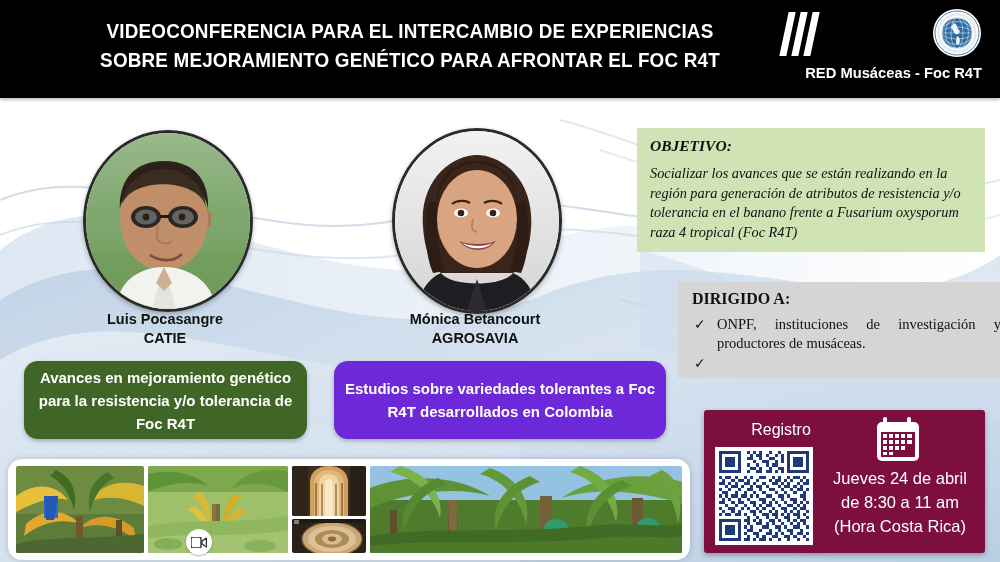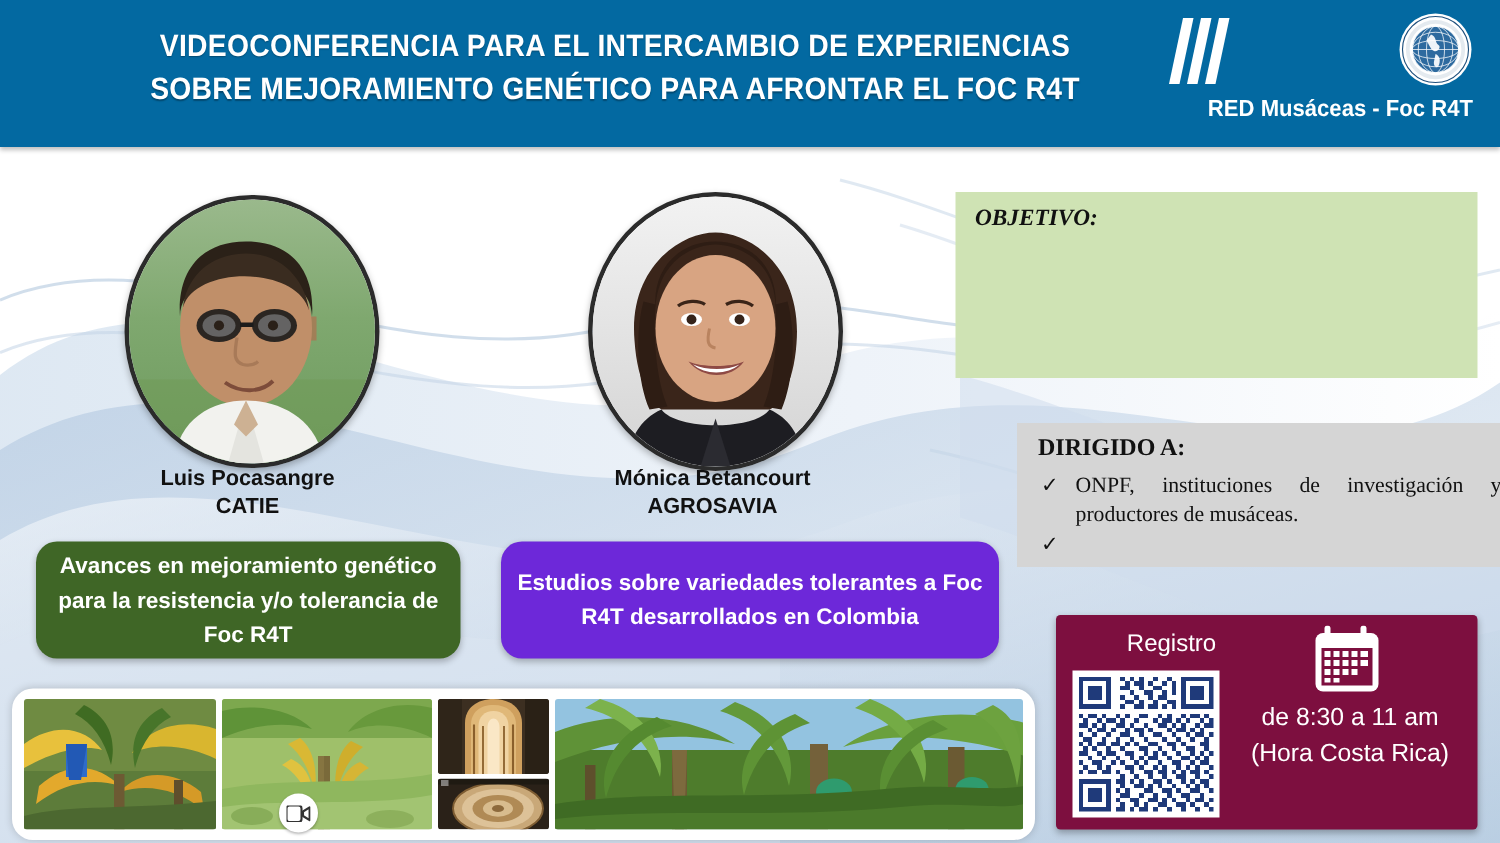--- a/index.html
+++ b/index.html
@@ -10,21 +10,21 @@
   }
   .poster{position:relative;width:1000px;height:562px;overflow:hidden;background:#fdfdfd;}
 
   
   .bg-waves{position:absolute;inset:0;overflow:hidden;z-index:0;}
   .bg-waves svg{position:absolute;inset:0;width:1000px;height:562px;display:block;}
 
   
   .header{
     position:absolute;left:0;top:0;width:1000px;height:98px;
-    background:#0369a1;z-index:5;
+    background:#000000;z-index:5;
     box-shadow:0 2px 3px rgba(0,0,0,.25);
   }
   .header-title{
     position:absolute;left:60px;top:16px;width:700px;
     color:#ffffff;text-align:center;
     font-weight:bold;font-size:20.5px;line-height:29px;
     letter-spacing:.2px;
     transform:scaleX(.92);transform-origin:center top;
     text-shadow:0 1px 1px rgba(0,0,0,.3);
   }
@@ -279,20 +279,21 @@
   <div class="speaker-name" id="speaker-name-1">
     <span>Luis Pocasangre</span>
     <span class="org">CATIE</span>
   </div>
 
   <div class="talk-pill" id="talk-pill-1">Avances en mejoramiento genético para la resistencia y/o tolerancia de Foc R4T</div>
   <div class="talk-pill" id="talk-pill-2">Estudios sobre variedades tolerantes a Foc R4T desarrollados en Colombia</div>
 
   <div class="objective-box">
     <div class="objective-title">OBJETIVO:</div>
+    <div class="objective-text">Socializar los avances que se están realizando en la región para generación de atributos de resistencia y/o tolerancia en el banano frente a Fusarium oxysporum raza 4 tropical (Foc R4T)</div>
   </div>
 
   <div class="dirigido-box">
     <div class="dirigido-title">DIRIGIDO A:</div>
     <ul class="dirigido-list">
       <li>
         <span class="chk">✓</span>
         <span>ONPF, instituciones de investigación y productores de musáceas.</span>
       </li>
       <li>
@@ -561,20 +562,21 @@
         <rect x="9" y="29" width="4" height="4"></rect>
           <rect x="15" y="29" width="4" height="4"></rect>
           <rect x="21" y="29" width="4" height="4"></rect>
           <rect x="27" y="29" width="4" height="4"></rect>
         <rect x="9" y="35" width="4" height="3"></rect>
           <rect x="15" y="35" width="4" height="3"></rect>
       </g>
     </svg>
 
     <div class="reg-date">
+      <span>Jueves 24 de abril</span>
       <span>de 8:30 a 11 am</span>
       <span>(Hora Costa Rica)</span>
     </div>
   </div>
 
   <div class="photo-strip">
     <div class="ph">
       <svg width="128" height="87" viewBox="0 0 128 87">
         <rect width="128" height="87" fill="#6f8b42"></rect>
         <rect y="48" width="128" height="39" fill="#5d7c3a"></rect>

